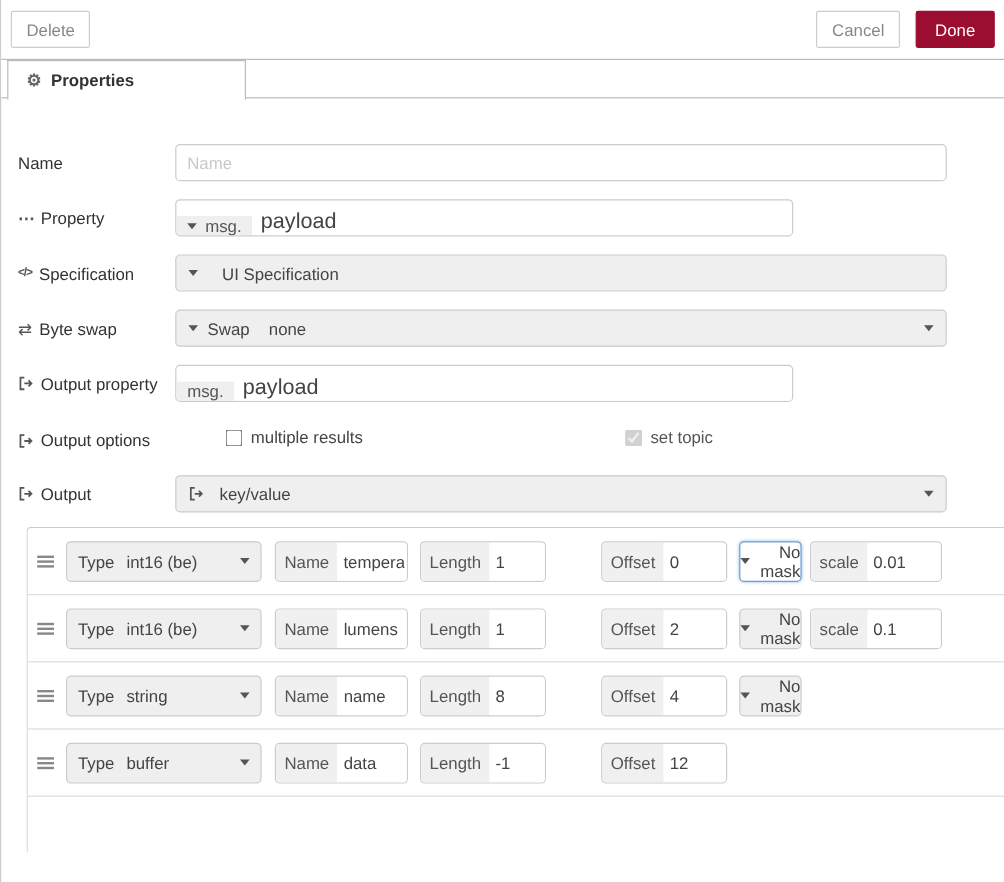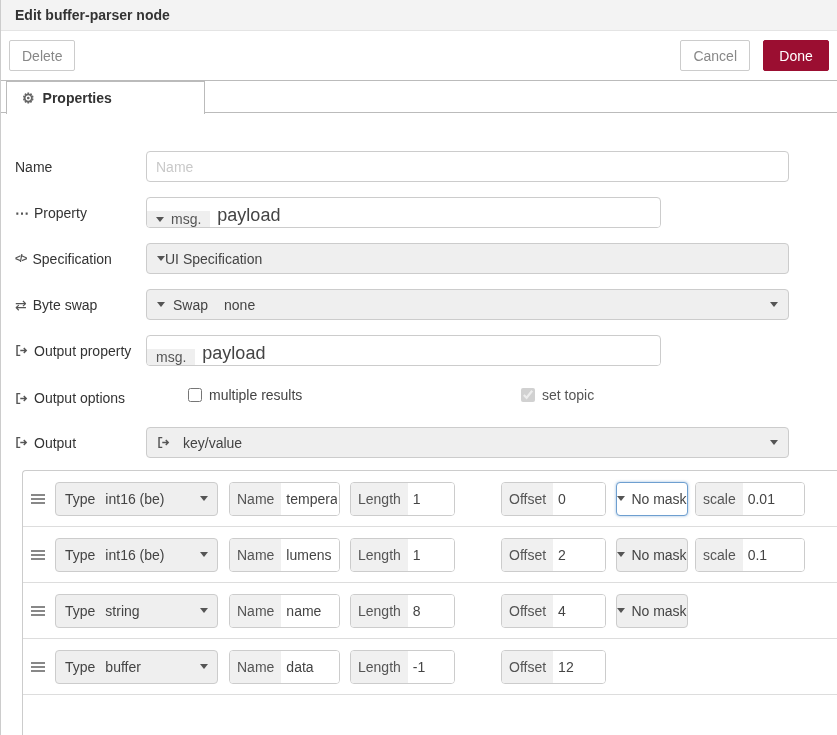--- a/index.html
+++ b/index.html
@@ -41,48 +41,45 @@
   .tinput { width:515px; height:31px; border:1px solid #ccc; border-radius:4px; display:flex; align-items:flex-end; overflow:hidden; background:#fff; }
   .tbtn { background:#efefef; display:flex; align-items:center; gap:7px; padding:0 9px; color:#555; cursor:pointer; flex:none; }
   .tpfx { background:#efefef; display:flex; align-items:center; padding:0 9px; color:#555; flex:none; }
   .tinput input { border:none; flex:1; min-width:0; padding-left:7px; font-size:18px; font-family:inherit; color:#444; outline:none; background:#fff; }
 
   .selectbar { width:643px; height:31px; background:#efefef; border:1px solid #ccc; border-radius:4px; display:flex; align-items:center; padding:0 10px; color:#444; cursor:pointer; }
   .caret { width:0; height:0; border-left:4px solid transparent; border-right:4px solid transparent; border-top:5px solid #555; display:inline-block; flex:none; }
   .ml-auto { margin-left:auto; }
 
   .optwrap { position:relative; width:643px; height:22px; }
-  .optgroup { display:flex; align-items:center; gap:7px; position:absolute; top:0; color:#444;padding-left:42px; }
+  .optgroup { display:flex; align-items:flex-end; gap:7px; position:absolute; top:0; color:#444;padding-left:42px; }
   .optgroup input { width:14px; height:14px; margin:0; }
   .opt2 { left:333px; color:#555; }
 
   
   .list { margin:12px 0 0 21px; width:816px; height:271px; border:1px solid #ccc; border-right:none; border-bottom:none; border-top-left-radius:4px; background:#fff; }
   .item { height:56px; border-bottom:1px solid #ddd; display:flex; align-items:center; padding-left:8px; }
   .handle { width:14px; height:2px; background:#888; box-shadow:0 4px 0 #888, 0 8px 0 #888; margin:-8px 10px 0 0; flex:none; cursor:move; }
   .row-select { width:163px; height:34px; background:#efefef; border:1px solid #ccc; border-radius:4px; display:flex; align-items:center; padding:0 9px; margin-right:11px; color:#444; cursor:pointer; flex:none; }
   .row-select .wval { margin-left:10px; }
   .pfield { height:34px; border:1px solid #ccc; border-radius:4px; display:flex; align-items:stretch; overflow:hidden; background:#fff; margin-right:10px; flex:none; }
   .plabel { background:#f0f0f0; display:flex; align-items:center; padding:0 7px; color:#555; flex:none; }
   .pfield input { border:none; flex:1; min-width:0; padding-left:5px; font-size:14px; font-family:inherit; color:#444; outline:none; }
   .w-name { width:111px; } .w-length { width:105px;justify-content:space-between; } .w-offset { width:105px;margin-left:36px; }
   .w-scale { width:110px; margin-left:7px; }
-  .maskbtn { width:72px; height:34px; background:#efefef; border:1px solid #ccc; border-radius:4px; display:flex; align-items:center; justify-content:center; gap:6px; color:#444; cursor:pointer; flex:none; }
+  .maskbtn { width:52px; height:34px; background:#efefef; border:1px solid #ccc; border-radius:4px; display:flex; align-items:center; justify-content:center; gap:6px; color:#444; cursor:pointer; flex:none;text-align:right; }
   .maskbtn.focused { background:#fff; border:1px solid #6e9fd0; box-shadow:0 0 3px rgba(110,159,208,0.7); }
 
   svg.so { flex:none; }
 </style>
 </head>
 <body>
 
 <div class="dialog">
 
-  <div class="hdr">
-    <span class="hdr-title">Edit buffer-parser node</span>
-  </div>
 
   <div class="toolbar">
     <button class="btn">Delete</button>
     <div class="toolbar-right">
       <button class="btn">Cancel</button>
       <button class="btn btn-primary">Done</button>
     </div>
   </div>
 
   <div class="tabrow">
@@ -115,21 +112,21 @@
       </div>
     </div>
 
     <div class="form-row">
       <div class="flabel">
         <span class="licon icon-code">&lt;/&gt;</span>
         <span>Specification</span>
       </div>
       <div class="selectbar">
         <span class="caret"></span>
-        <span style="margin-left:0">UI Specification</span>
+        <span style="margin-left:20px">UI Specification</span>
       </div>
     </div>
 
     <div class="form-row">
       <div class="flabel">
         <span class="licon icon-swap">⇄</span>
         <span>Byte swap</span>
       </div>
       <div class="selectbar">
         <span class="caret"></span>

